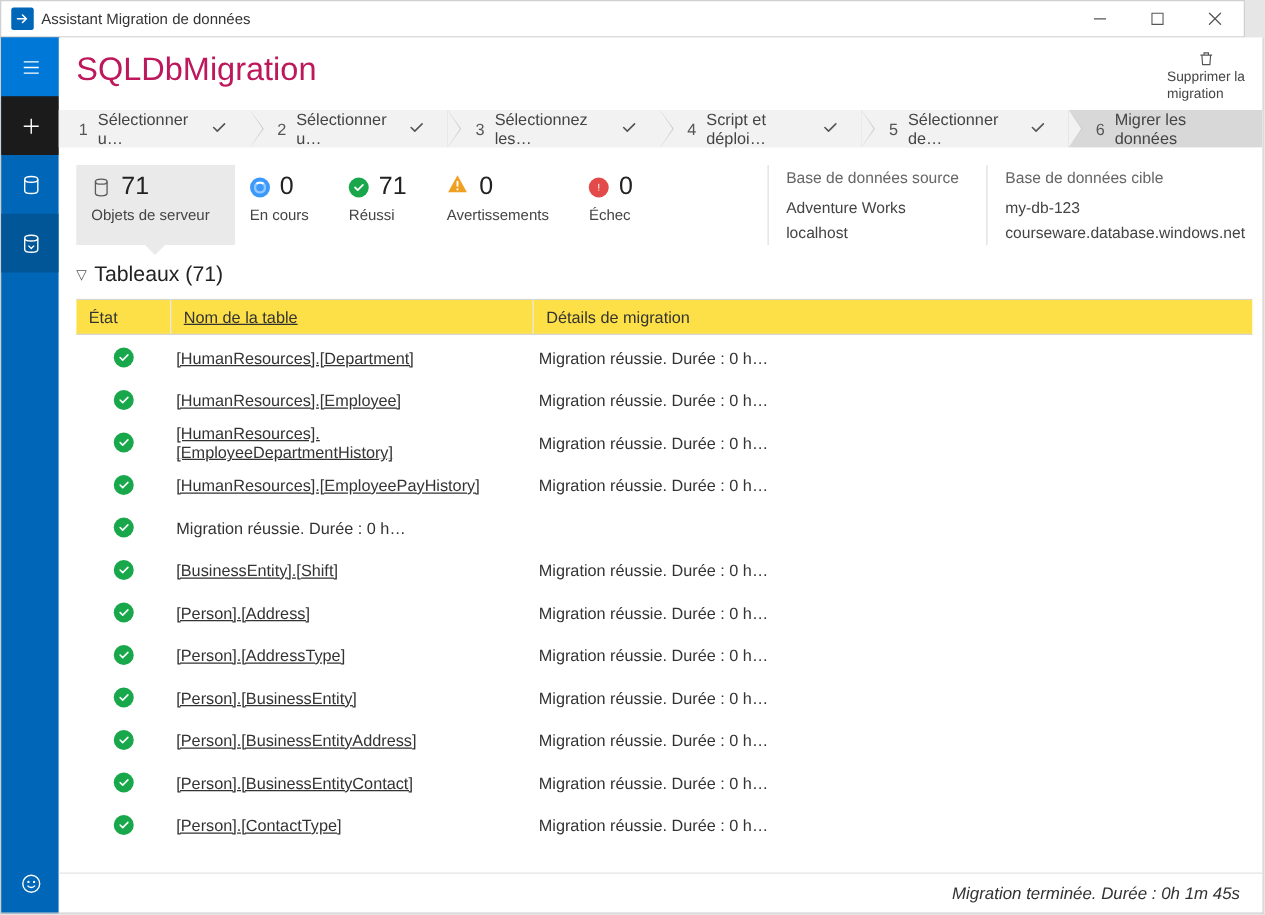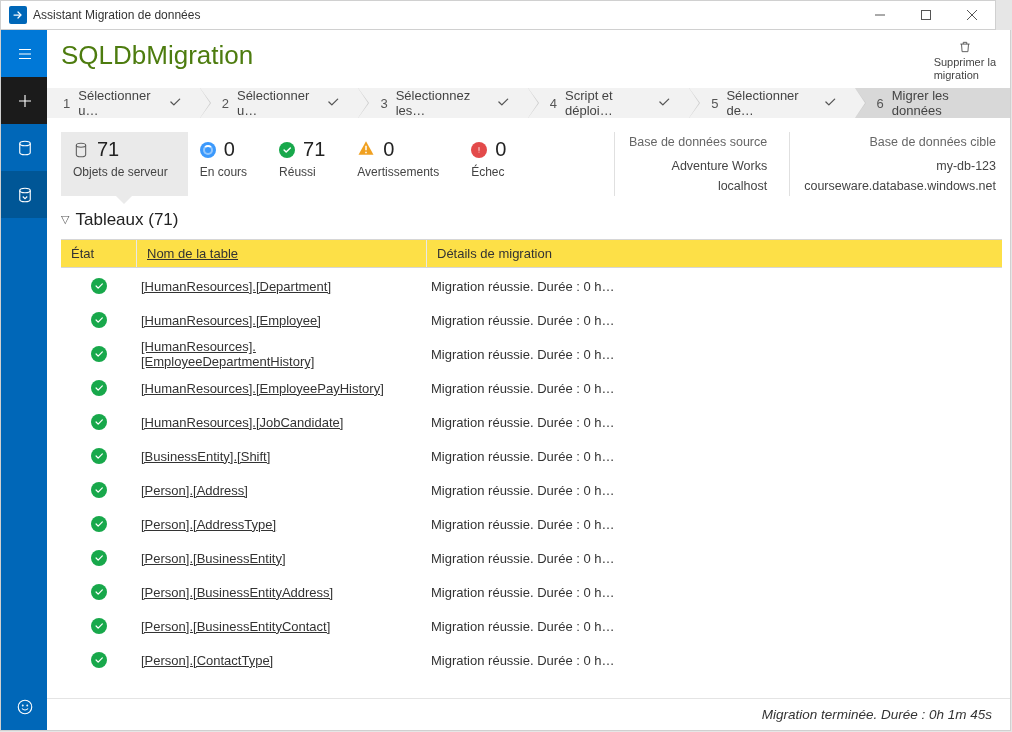--- a/index.html
+++ b/index.html
@@ -20,21 +20,21 @@
   .rail .railbtn.dark { background:#1b1b1b; }
   .rail .railbtn.active { background:#005696; }
   .rail .spacer { flex:1; }
   .rail .railbtn svg { width:18px; height:18px; stroke:#fff; fill:none; stroke-width:1.5; }
 
   
   .main { position:absolute; top:30px; left:47px; right:1px; bottom:1px; background:#fff; border-right:1px solid #d0d0d0; border-bottom:1px solid #d0d0d0; display:flex; flex-direction:column; }
 
   
   .header { display:flex; align-items:flex-start; padding:10px 14px 6px 14px; }
-  .header h1 { font-size:26px; font-weight:400; color:#4d7c0f; }
+  .header h1 { font-size:26px; font-weight:400; color:#be185d; }
   .header .right { margin-left:auto; text-align:left; font-size:11px; color:#444; line-height:1.2; }
   .header .right .trash { display:block; margin:0 auto 2px auto; }
 
   
   .steps { height:30px; background:#f2f2f2; display:flex; overflow:hidden; }
   .step { position:relative; display:flex; align-items:center; padding:0 18px 0 22px; font-size:13px; color:#444; }
   .step:first-child { padding-left:16px; }
   .step .num { margin-right:8px; color:#555; }
   .step .chk { margin-left:4px; }
   .step.active { background:#d8d8d8; }
@@ -50,21 +50,21 @@
   .statbox.selected::after { content:""; position:absolute; left:50%; bottom:-8px; transform:translateX(-50%); width:0; height:0; border-left:8px solid transparent; border-right:8px solid transparent; border-top:8px solid #eaeaea; }
   .statbox .top { display:flex; align-items:center; gap:8px; }
   .statbox .val { font-size:20px; color:#222; font-weight:300; }
   .statbox .lbl { font-size:12px; color:#444; margin-top:4px; }
   .icon-sm { width:16px; height:16px; display:inline-flex; align-items:center; justify-content:center; border-radius:50%; }
   .ic-db { color:#5c5c5c; }
   .ic-progress { background:#3b99fc; }
   .ic-success { background:#18a84b; color:#fff; }
   .ic-fail { background:#e34a4a; color:#fff; }
 
-  .dbinfo { margin-left:auto; display:flex; gap:22px;text-align:right; }
+  .dbinfo { margin-left:auto; display:flex; gap:22px; }
   .dbcol { border-left:1px solid #e0e0e0; padding-left:14px; font-size:12.5px; color:#444; }
   .dbcol .h { color:#666; margin-bottom:4px; }
   .dbcol div { line-height:1.6; }
 
   
   .section-h { padding:4px 14px 8px 14px; font-size:17px; color:#222; display:flex; align-items:center; gap:6px; }
   .section-h .tri { font-size:11px; color:#555; transform: translateY(-1px); }
 
   
   .tblwrap { flex:1; overflow:hidden; margin:0 8px 0 14px; position:relative; border-top:1px solid transparent; }
@@ -340,21 +340,20 @@
           <div class="col-det">Migration réussie. Durée : 0 h…</div>
         </div>
         <div class="row">
           <div class="col-status">
             <span class="status-dot">
               <svg viewBox="0 0 24 24" fill="none" stroke="#fff" stroke-width="3" stroke-linecap="round" stroke-linejoin="round">
                 <path d="M5 12l5 5L20 7"></path>
               </svg>
             </span>
           </div>
-          <div class="col-name">[HumanResources].[JobCandidate]</div>
           <div class="col-det">Migration réussie. Durée : 0 h…</div>
         </div>
         <div class="row">
           <div class="col-status">
             <span class="status-dot">
               <svg viewBox="0 0 24 24" fill="none" stroke="#fff" stroke-width="3" stroke-linecap="round" stroke-linejoin="round">
                 <path d="M5 12l5 5L20 7"></path>
               </svg>
             </span>
           </div>

